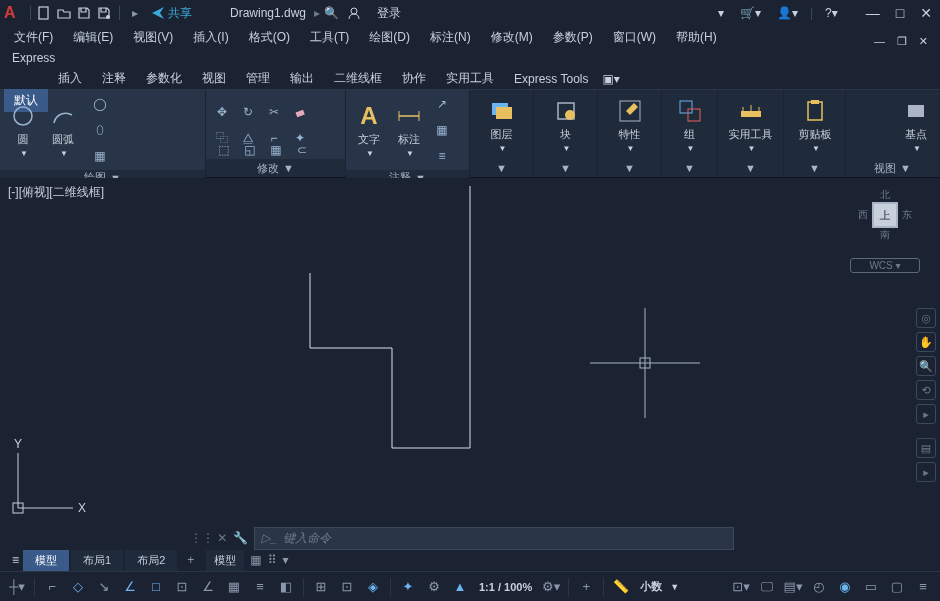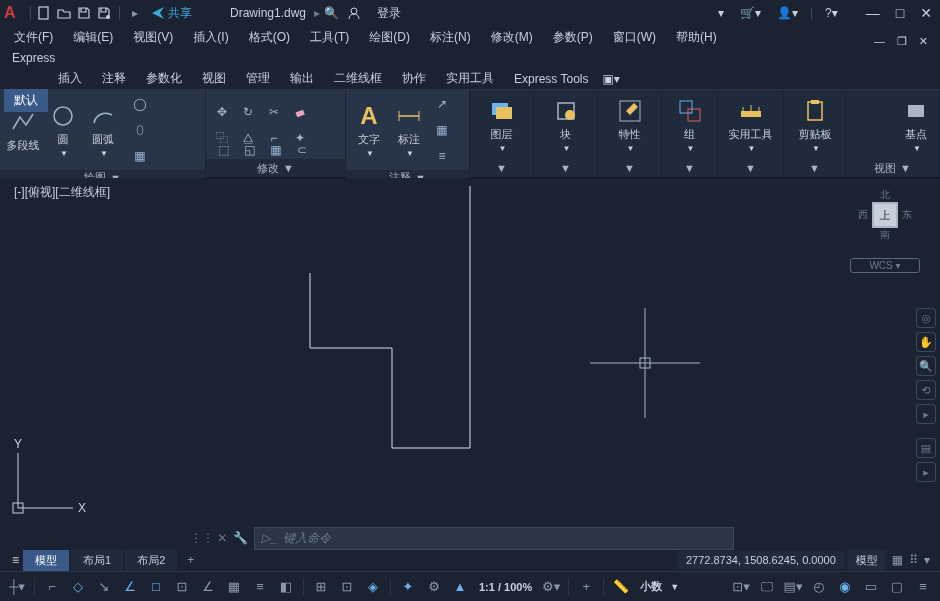--- a/index.html
+++ b/index.html
@@ -41,21 +41,21 @@
 .panel-title { height: 18px; background: #1f2a3a; display: flex; align-items: center; justify-content: center; gap: 4px; font-size: 11px; color: #a8b4c4; cursor: pointer; }
 .panel.dark .panel-body { background: #1f2a3a; }
 .big-btn { display: flex; flex-direction: column; align-items: center; justify-content: center; width: 38px; height: 62px; cursor: pointer; font-size: 11px; gap: 2px; }
 .big-icon { width: 28px; height: 28px; display: flex; align-items: center; justify-content: center; }
 .small-grid { display: grid; grid-template-columns: repeat(4, 24px); grid-template-rows: repeat(2, 24px); gap: 2px; }
 .small-btn { width: 24px; height: 24px; display: flex; align-items: center; justify-content: center; cursor: pointer; color: #9ab4d0; }
 .tri { font-size: 8px; margin-left: 2px; }
 
 
 .canvas-wrap { position: relative; height: 349px; background: #1b2332; }
-.viewport-label { position: absolute; top: 6px; left: 14px; color: #c8d0dc; font-size: 12px; }
+.viewport-label { position: absolute; top: 6px; left: 8px; color: #c8d0dc; font-size: 12px; }
 .canvas-svg { width: 100%; height: 100%; }
 .viewcube { position: absolute; top: 10px; right: 20px; width: 70px; height: 100px; display: flex; flex-direction: column; align-items: center; font-size: 10px; color: #6a7a8c; }
 .cube { width: 26px; height: 26px; border: 2px solid #aab4c4; background: #c8d0dc; color: #1b2332; display: flex; align-items: center; justify-content: center; font-size: 11px; cursor: pointer; }
 .wcs { margin-top: 16px; border: 1px solid #5a6a7c; border-radius: 3px; padding: 1px 18px; font-size: 10px; cursor: pointer; }
 .nav-bar { position: absolute; right: 2px; top: 130px; width: 24px; display: flex; flex-direction: column; gap: 4px; align-items: center; }
 .nav-btn { width: 20px; height: 20px; border: 1px solid #3a4a5c; border-radius: 3px; cursor: pointer; display: flex; align-items: center; justify-content: center; color: #6a7a8c; font-size: 11px; }
 
 
 .cmdline-row { height: 22px; background: #1b2332; display: flex; align-items: center; padding: 0 4px 0 190px; gap: 6px; }
 .cmd-handle { color: #6a7a8c; cursor: pointer; }
@@ -178,28 +178,20 @@
   <span style="margin-left:4px;cursor:pointer">▣▾</span>
 </div>
 
 <div class="ribbon">
 
   <div class="panel" style="width:206px">
     <div class="panel-body">
       <div class="big-btn">
           <div class="big-icon">
             <svg width="26" height="26">
-              <path d="M3 20 L10 8 L16 16 L23 5" stroke="#9ab4d0" fill="none" stroke-width="1.5"></path>
-            </svg>
-          </div>
-          <span>多段线</span>
-        </div>
-      <div class="big-btn">
-          <div class="big-icon">
-            <svg width="26" height="26">
               <circle cx="13" cy="13" r="9" stroke="#9ab4d0" fill="none" stroke-width="1.5"></circle>
             </svg>
           </div>
           <span>圆</span>
           <span class="tri">▼</span>
         </div>
       <div class="big-btn">
           <div class="big-icon">
             <svg width="26" height="26">
               <path d="M4 20 A12 12 0 0 1 22 12" stroke="#9ab4d0" fill="none" stroke-width="1.5"></path>
@@ -426,21 +418,20 @@
     <span>键入命令</span>
   </div>
 </div>
 
 <div class="model-tabs">
   <span style="cursor:pointer;padding:0 4px">≡</span>
   <div class="mtab active">模型</div>
   <div class="mtab">布局1</div>
   <div class="mtab">布局2</div>
   <div class="mtab-add">+</div>
-  <div class="coords">2772.8734, 1508.6245, 0.0000</div>
   <div class="model-badge">模型</div>
   <div class="grid-icons">
     <span>▦</span>
     <span>⠿</span>
     <span>▾</span>
   </div>
 </div>
 
 <div class="statusbar">
   <div class="st-btn">┼▾</div>

